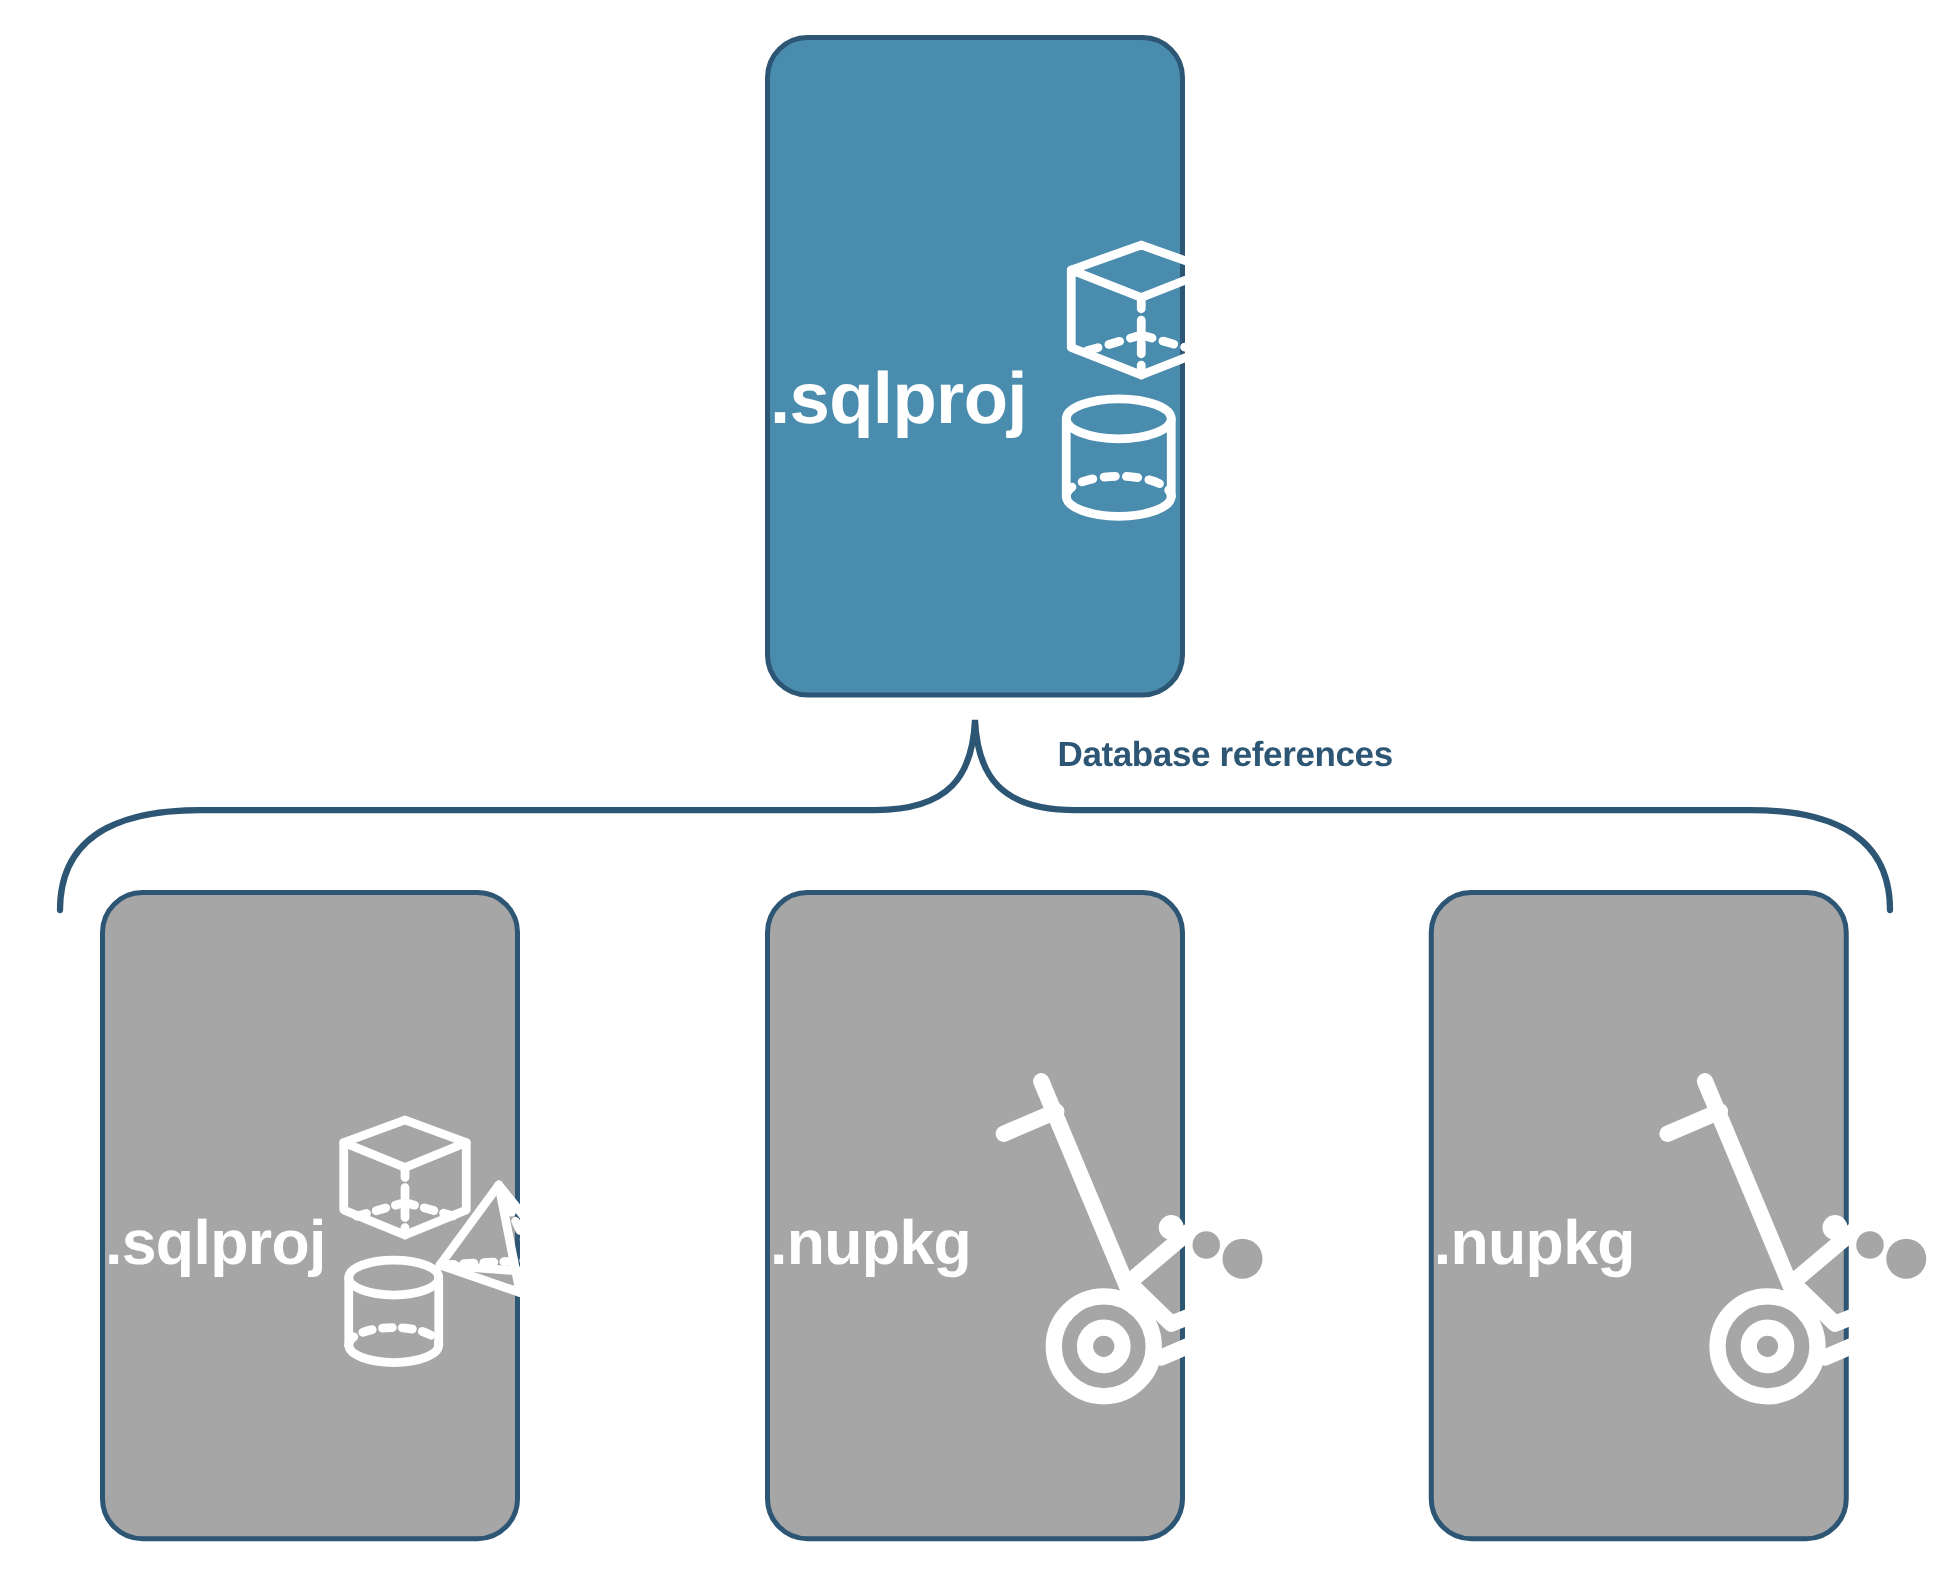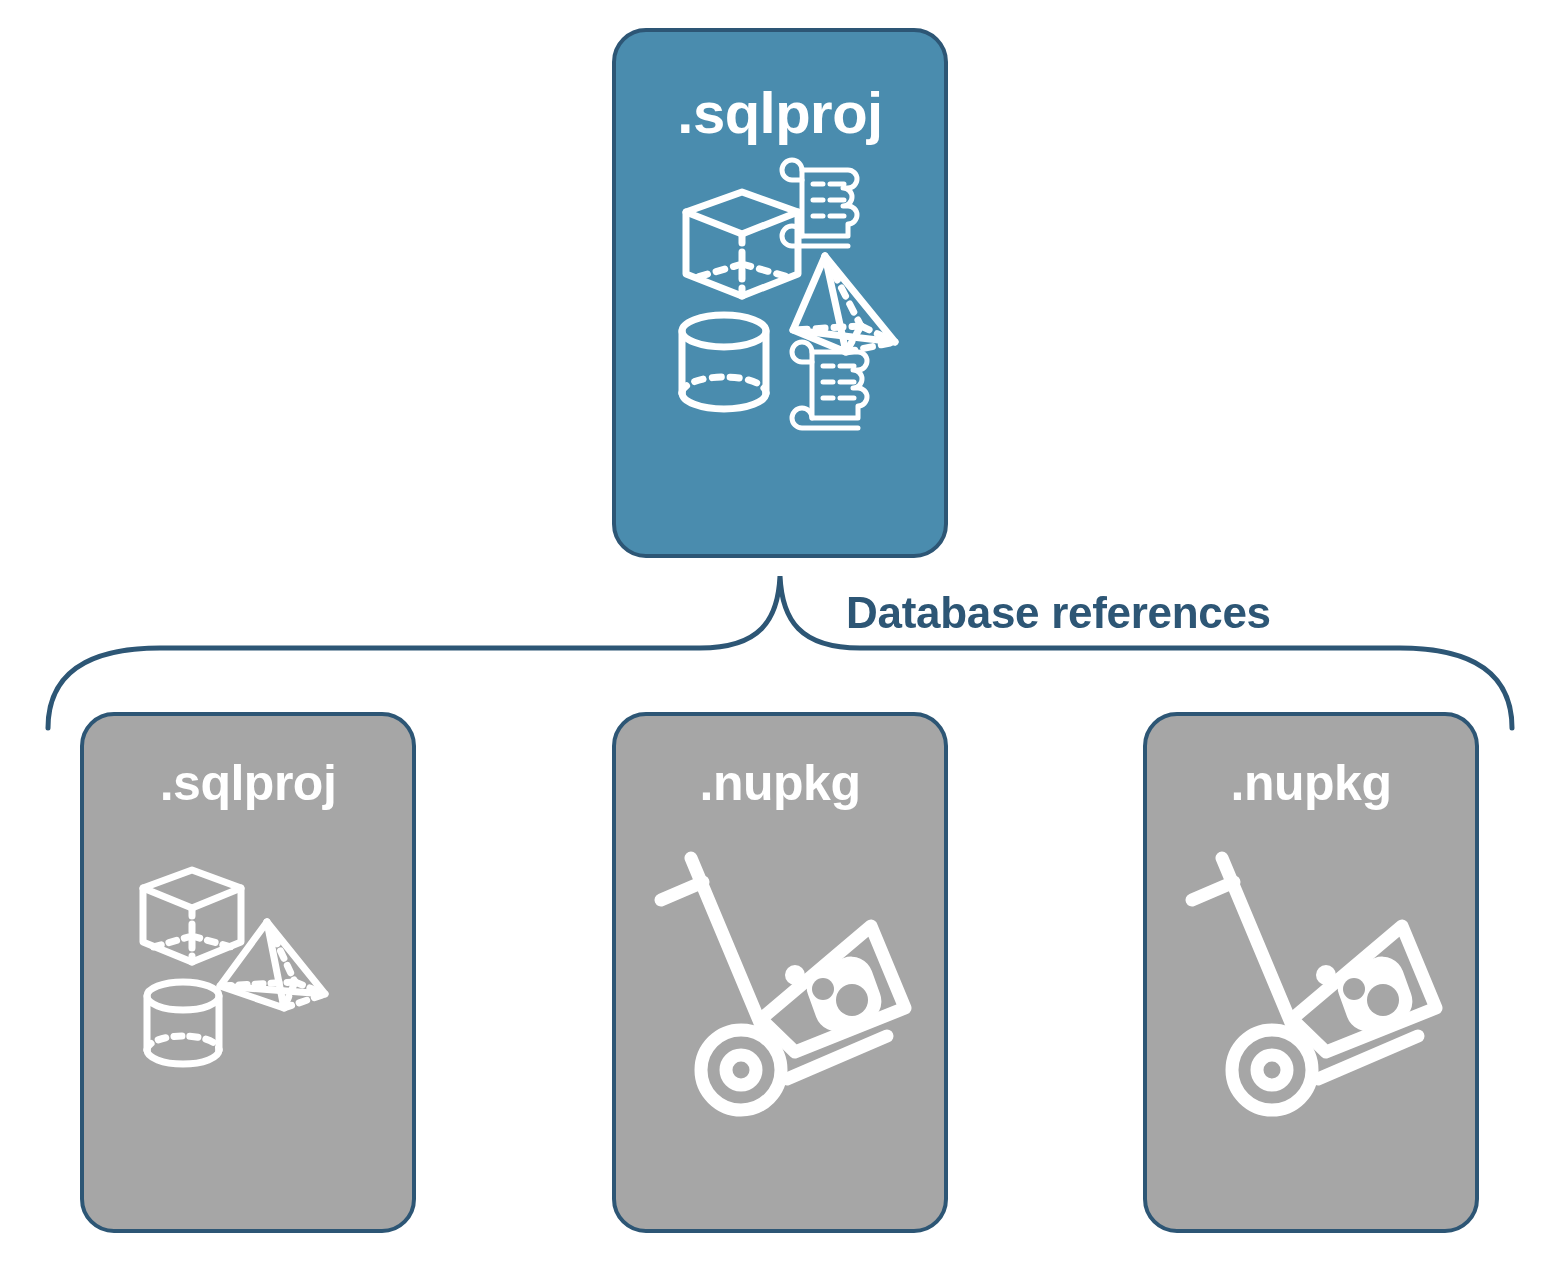--- a/index.html
+++ b/index.html
@@ -19,21 +19,21 @@
     inset: 0;
     width: 1566px;
     height: 1274px;
   }
   .node {
     position: absolute;
     box-sizing: border-box;
     border: 4px solid #2d5675;
     border-radius: 34px;
     display: flex;
-    flex-direction: column;
+    flex-direction: row;
     align-items: center;
   }
   .node.primary {
     background: #4a8cae;
   }
   .node.secondary {
     background: #a6a6a6;
   }
   .node-title {
     color: #ffffff;
@@ -50,21 +50,21 @@
     font-size: 50px;
     margin-top: 42px;
   }
   .node-art {
     position: relative;
   }
   .edge-label {
     position: absolute;
     color: #2d5675;
     font-weight: bold;
-    font-size: 44px;
+    font-size: 28px;
     letter-spacing: -0.3px;
     white-space: nowrap;
     user-select: none;
   }
   .brace-layer {
     position: absolute;
     left: 0;
     top: 0;
     width: 1566px;
     height: 1274px;

